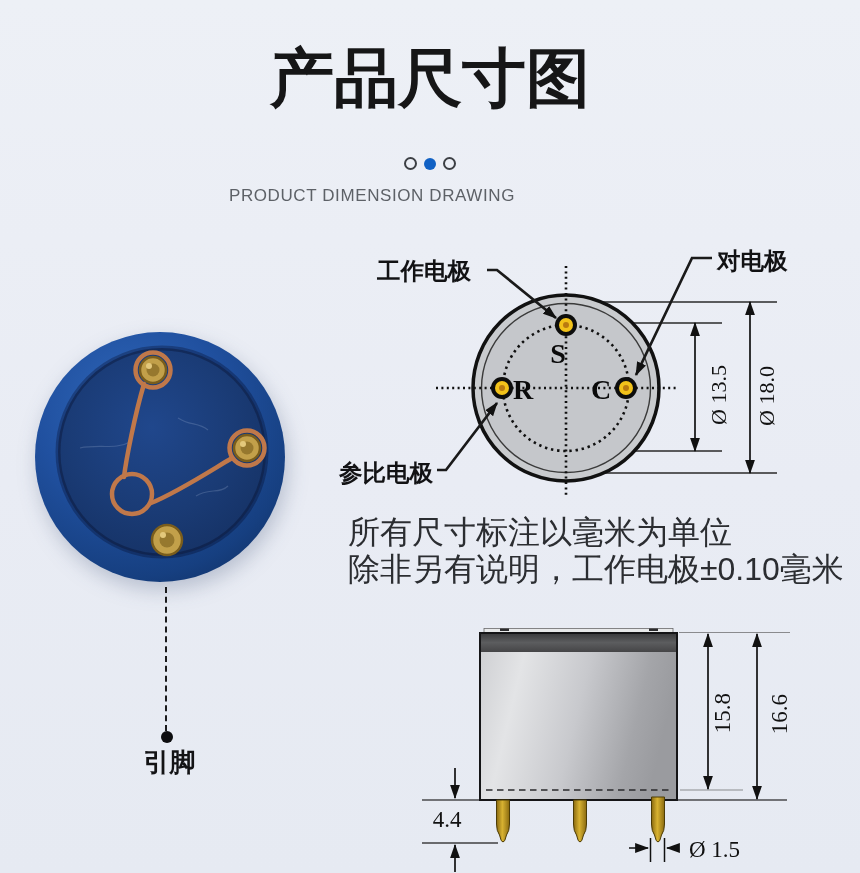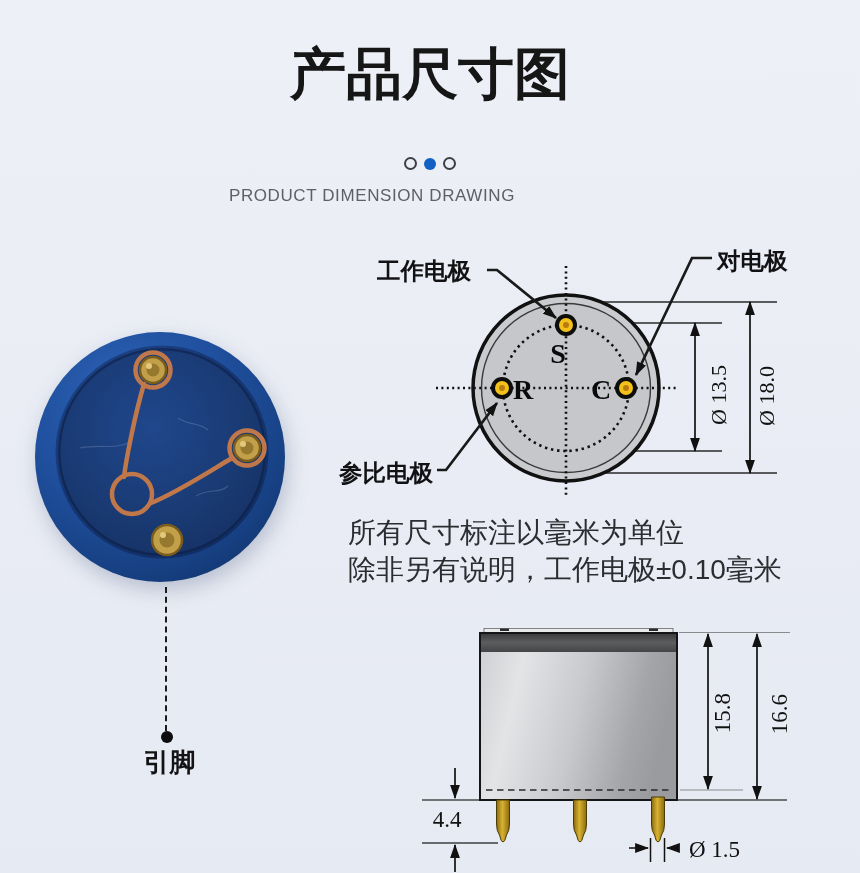--- a/index.html
+++ b/index.html
@@ -3,33 +3,33 @@
 <meta charset="utf-8">
 <style>
   html,body{margin:0;padding:0;}
   .canvas{
     position:relative;width:860px;height:873px;overflow:hidden;
     background:linear-gradient(180deg,#edf0f6 0%,#e9ecf4 55%,#e6eaf2 100%);
     font-family:"Liberation Sans",sans-serif;
   }
   .page-title{
     position:absolute;left:0;top:40px;width:860px;margin:0;
-    text-align:center;font-size:56px;line-height:1.2;font-weight:900;
+    text-align:center;font-size:64px;line-height:1.2;font-weight:900;
     color:#161617;letter-spacing:0px;
   }
   .dots{position:absolute;left:0;top:157px;width:860px;display:flex;justify-content:center;align-items:center;gap:7px;}
   .dot{width:9px;height:9px;border-radius:50%;border:2px solid #3c3f44;background:transparent;box-sizing:content-box;}
   .dot.active{width:12px;height:12px;border:none;background:#1161c4;}
   .page-subtitle{
     position:absolute;left:0;top:186px;width:744px;text-align:center;
     font-size:17px;letter-spacing:0.6px;color:#5d6167;font-weight:500;
   }
   .notes{
     position:absolute;left:348px;top:514px;
-    font-size:28px;line-height:37px;color:#2b2d31;font-weight:500;
+    font-size:32px;line-height:37px;color:#2b2d31;font-weight:500;
   }
   .photo-svg{position:absolute;left:28px;top:326px;filter:drop-shadow(3px 8px 10px rgba(40,60,100,0.25));}
   .topview-svg{position:absolute;left:330px;top:230px;}
   .sideview-svg{position:absolute;left:400px;top:600px;}
   .photo-leader{position:absolute;left:165px;top:587px;height:144px;width:0;border-left:2.5px dashed #1b1b1d;}
   .photo-leader-dot{position:absolute;left:161px;top:731px;width:12px;height:12px;border-radius:50%;background:#0d0d0f;}
   .photo-caption{position:absolute;left:122px;top:745px;width:95px;text-align:center;font-size:26px;font-weight:600;color:#131315;}
   svg text.cjk{font-family:"Liberation Sans",sans-serif;font-weight:600;fill:#121214;}
   svg text.dim{font-family:"Liberation Serif",serif;font-weight:400;fill:#111;}
   svg text.pinletter{font-family:"Liberation Serif",serif;font-weight:700;fill:#0a0a0a;}

